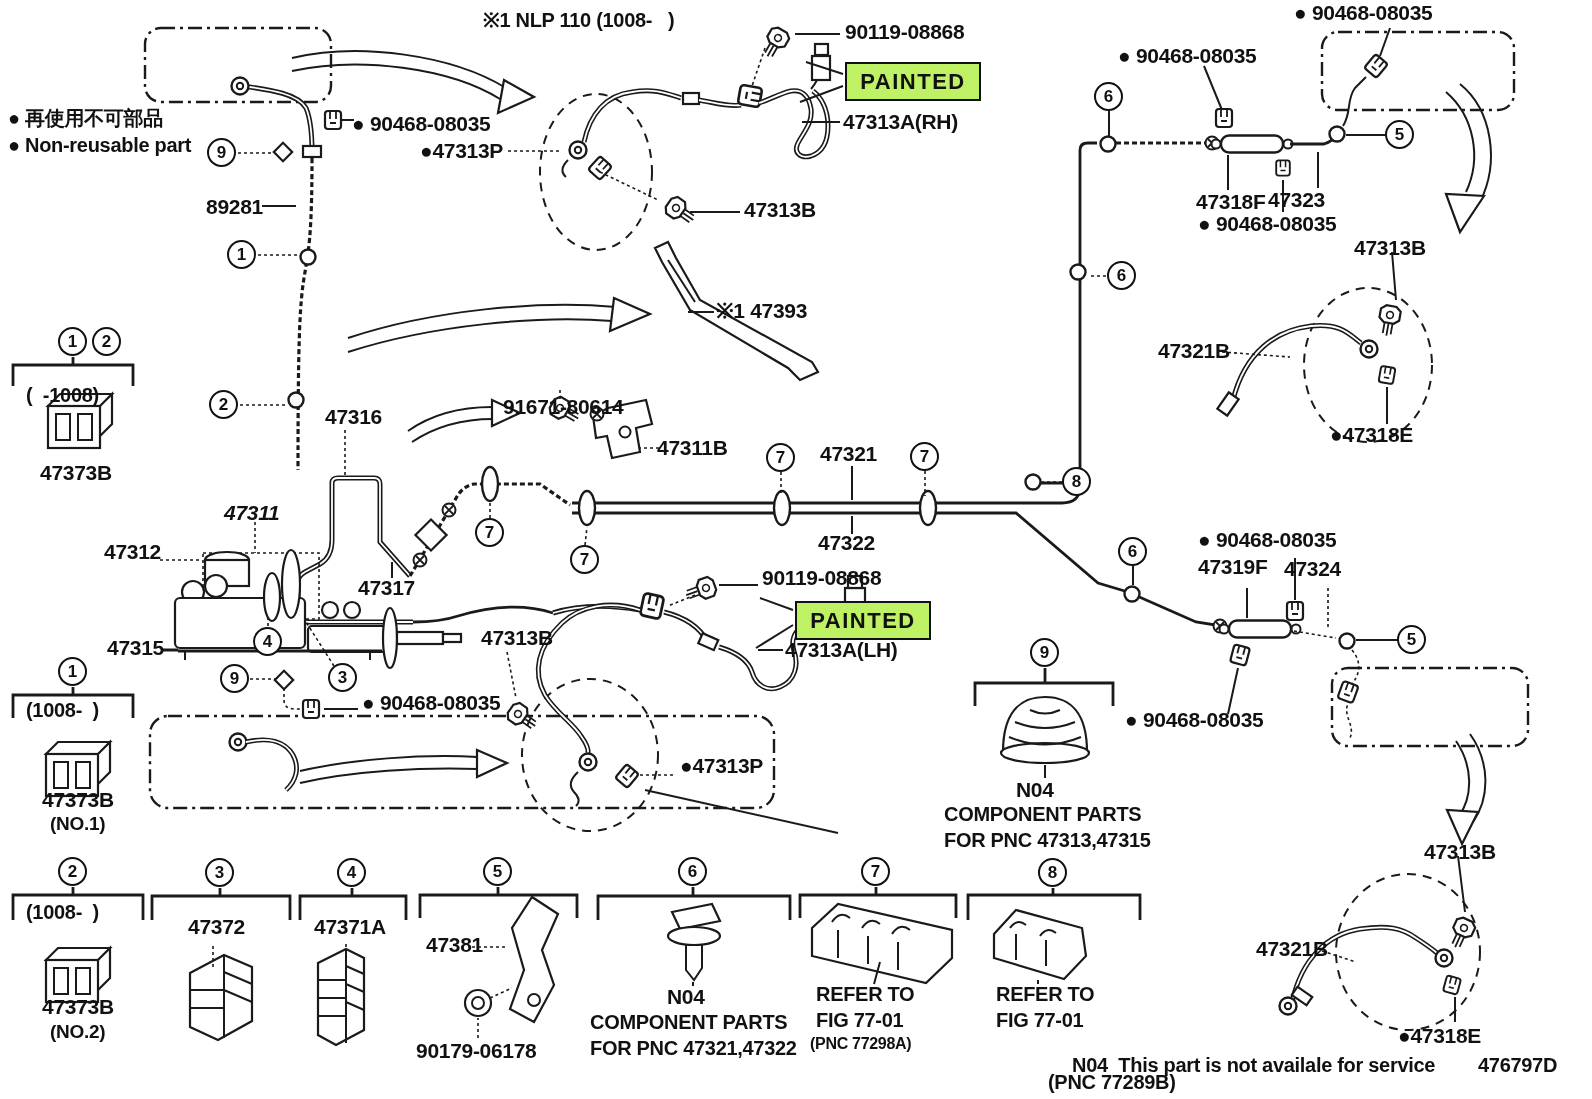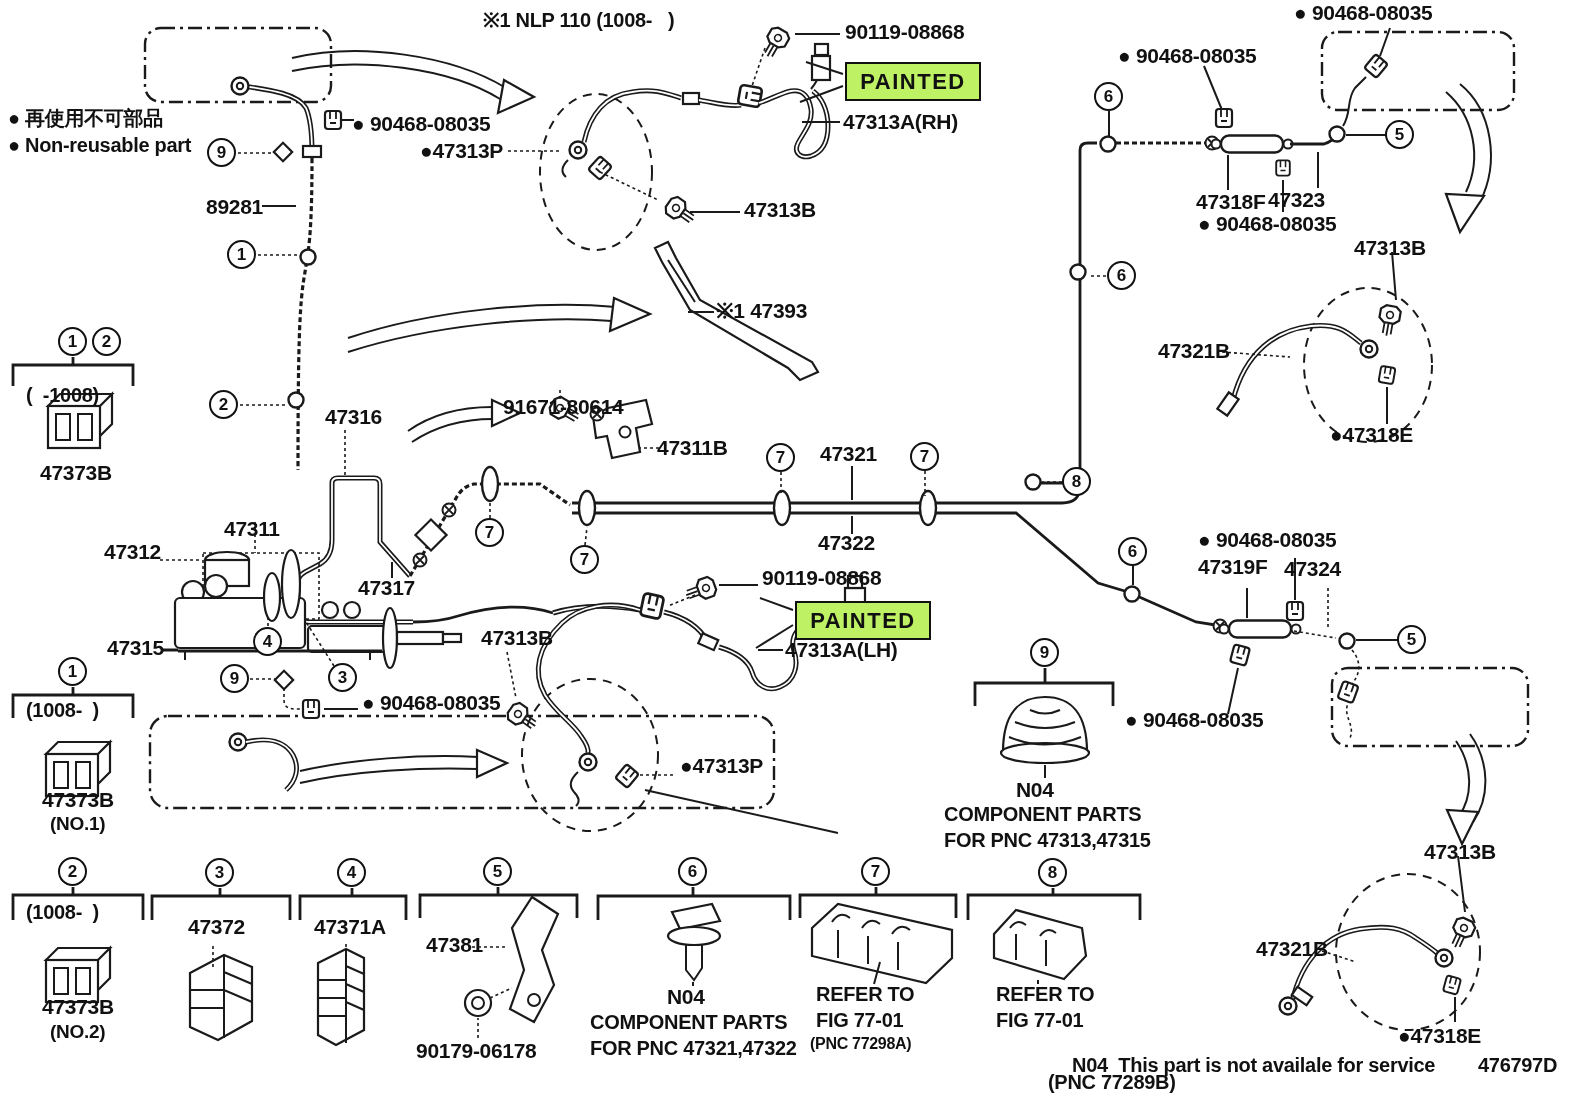--- a/index.html
+++ b/index.html
@@ -315,21 +315,21 @@
       <div class="lbl boxed" style="left: 845px; top: 62px; width: 132px; height: 35px;">PAINTED</div>
       <div class="lbl" style="left: 843px; top: 111px;">47313A(RH)</div>
       <div class="lbl" style="left: 352px; top: 113px;">● 90468-08035</div>
       <div class="lbl" style="left: 420px; top: 140px;">●47313P</div>
       <div class="lbl" style="left: 206px; top: 196px;">89281</div>
       <div class="lbl" style="left: 744px; top: 199px;">47313B</div>
       <div class="lbl" style="left: 716px; top: 300px;">※1 47393</div>
       <div class="lbl" style="left: 503px; top: 368px; margin-top: 28px;">91671-80614</div>
       <div class="lbl" style="left: 325px; top: 406px;">47316</div>
       <div class="lbl" style="left: 657px; top: 437px;">47311B</div>
-      <div class="lbl" style="left: 224px; top: 518px;">47311</div>
+      <div class="lbl" style="left: 224px; top: 502px; font-style: italic;">47311</div>
       <div class="lbl" style="left: 820px; top: 443px;">47321</div>
       <div class="lbl" style="left: 104px; top: 541px;">47312</div>
       <div class="lbl" style="left: 818px; top: 532px;">47322</div>
       <div class="lbl" style="left: 358px; top: 577px;">47317</div>
       <div class="lbl" style="left: 762px; top: 567px;">90119-08868</div>
       <div class="lbl boxed" style="left: 795px; top: 601px; width: 132px; height: 35px;">PAINTED</div>
       <div class="lbl" style="left: 785px; top: 639px;">47313A(LH)</div>
       <div class="lbl" style="left: 481px; top: 627px;">47313B</div>
       <div class="lbl" style="left: 107px; top: 637px;">47315</div>
       <div class="lbl" style="left: 362px; top: 692px;">● 90468-08035</div>

